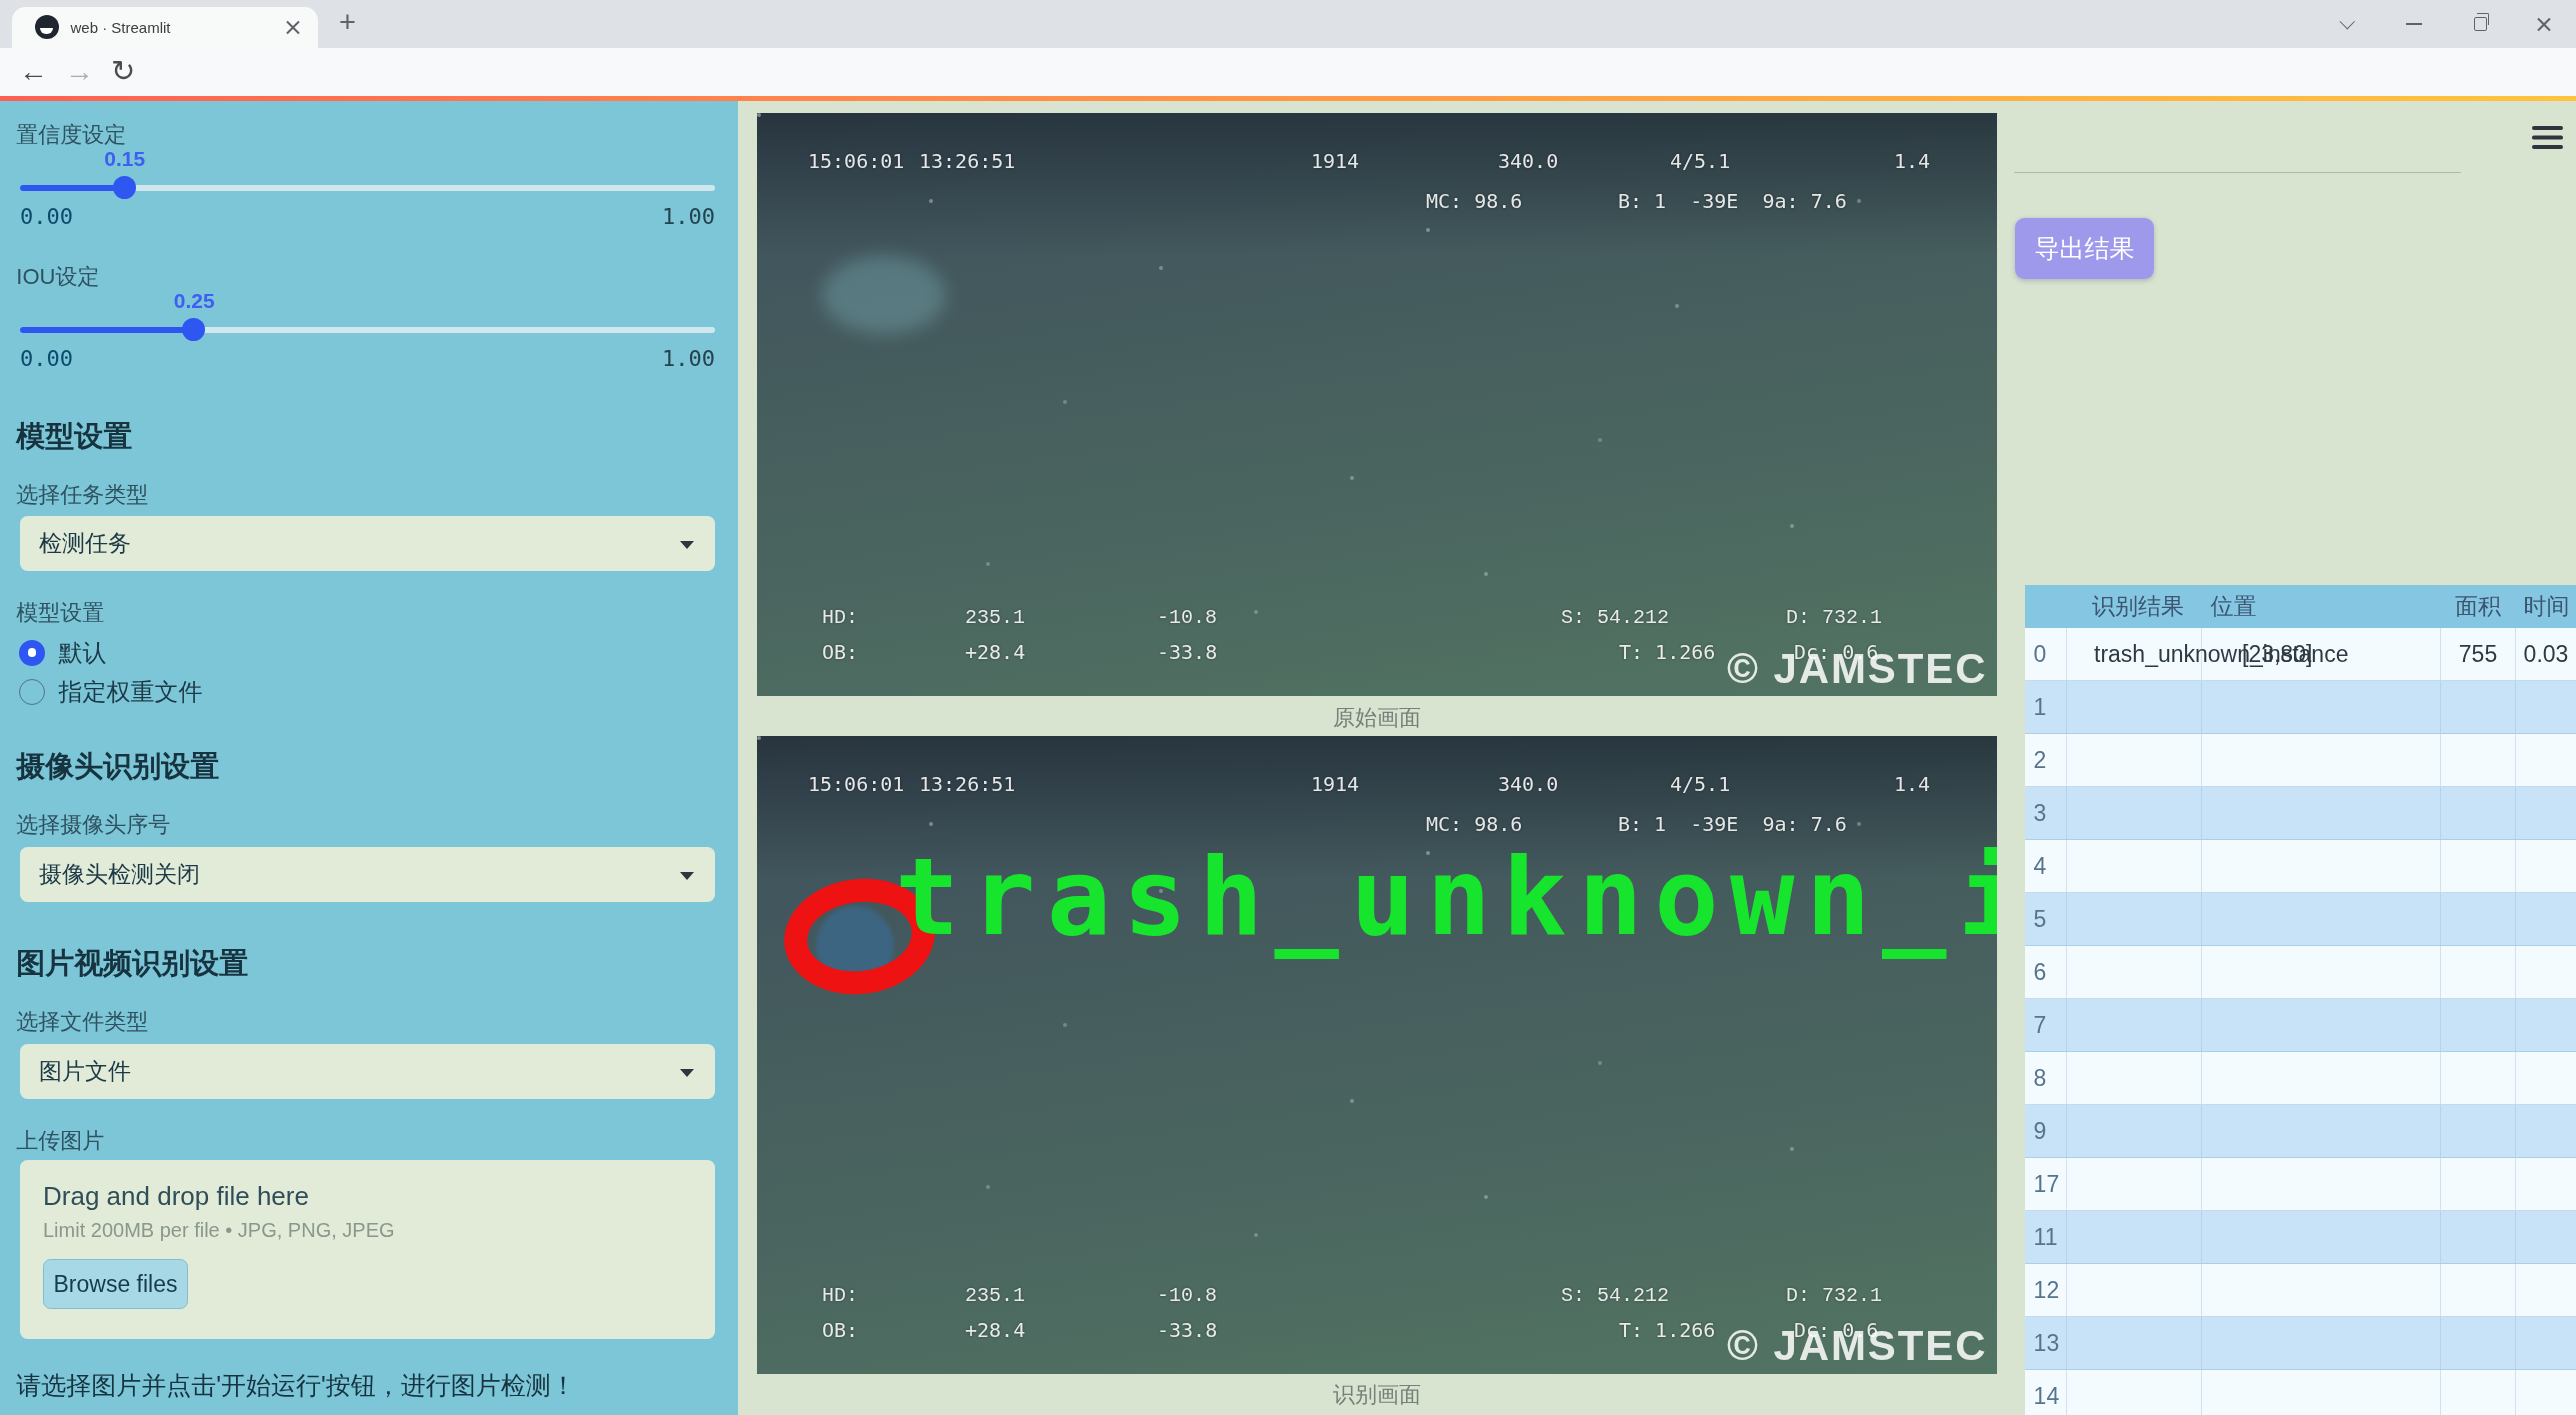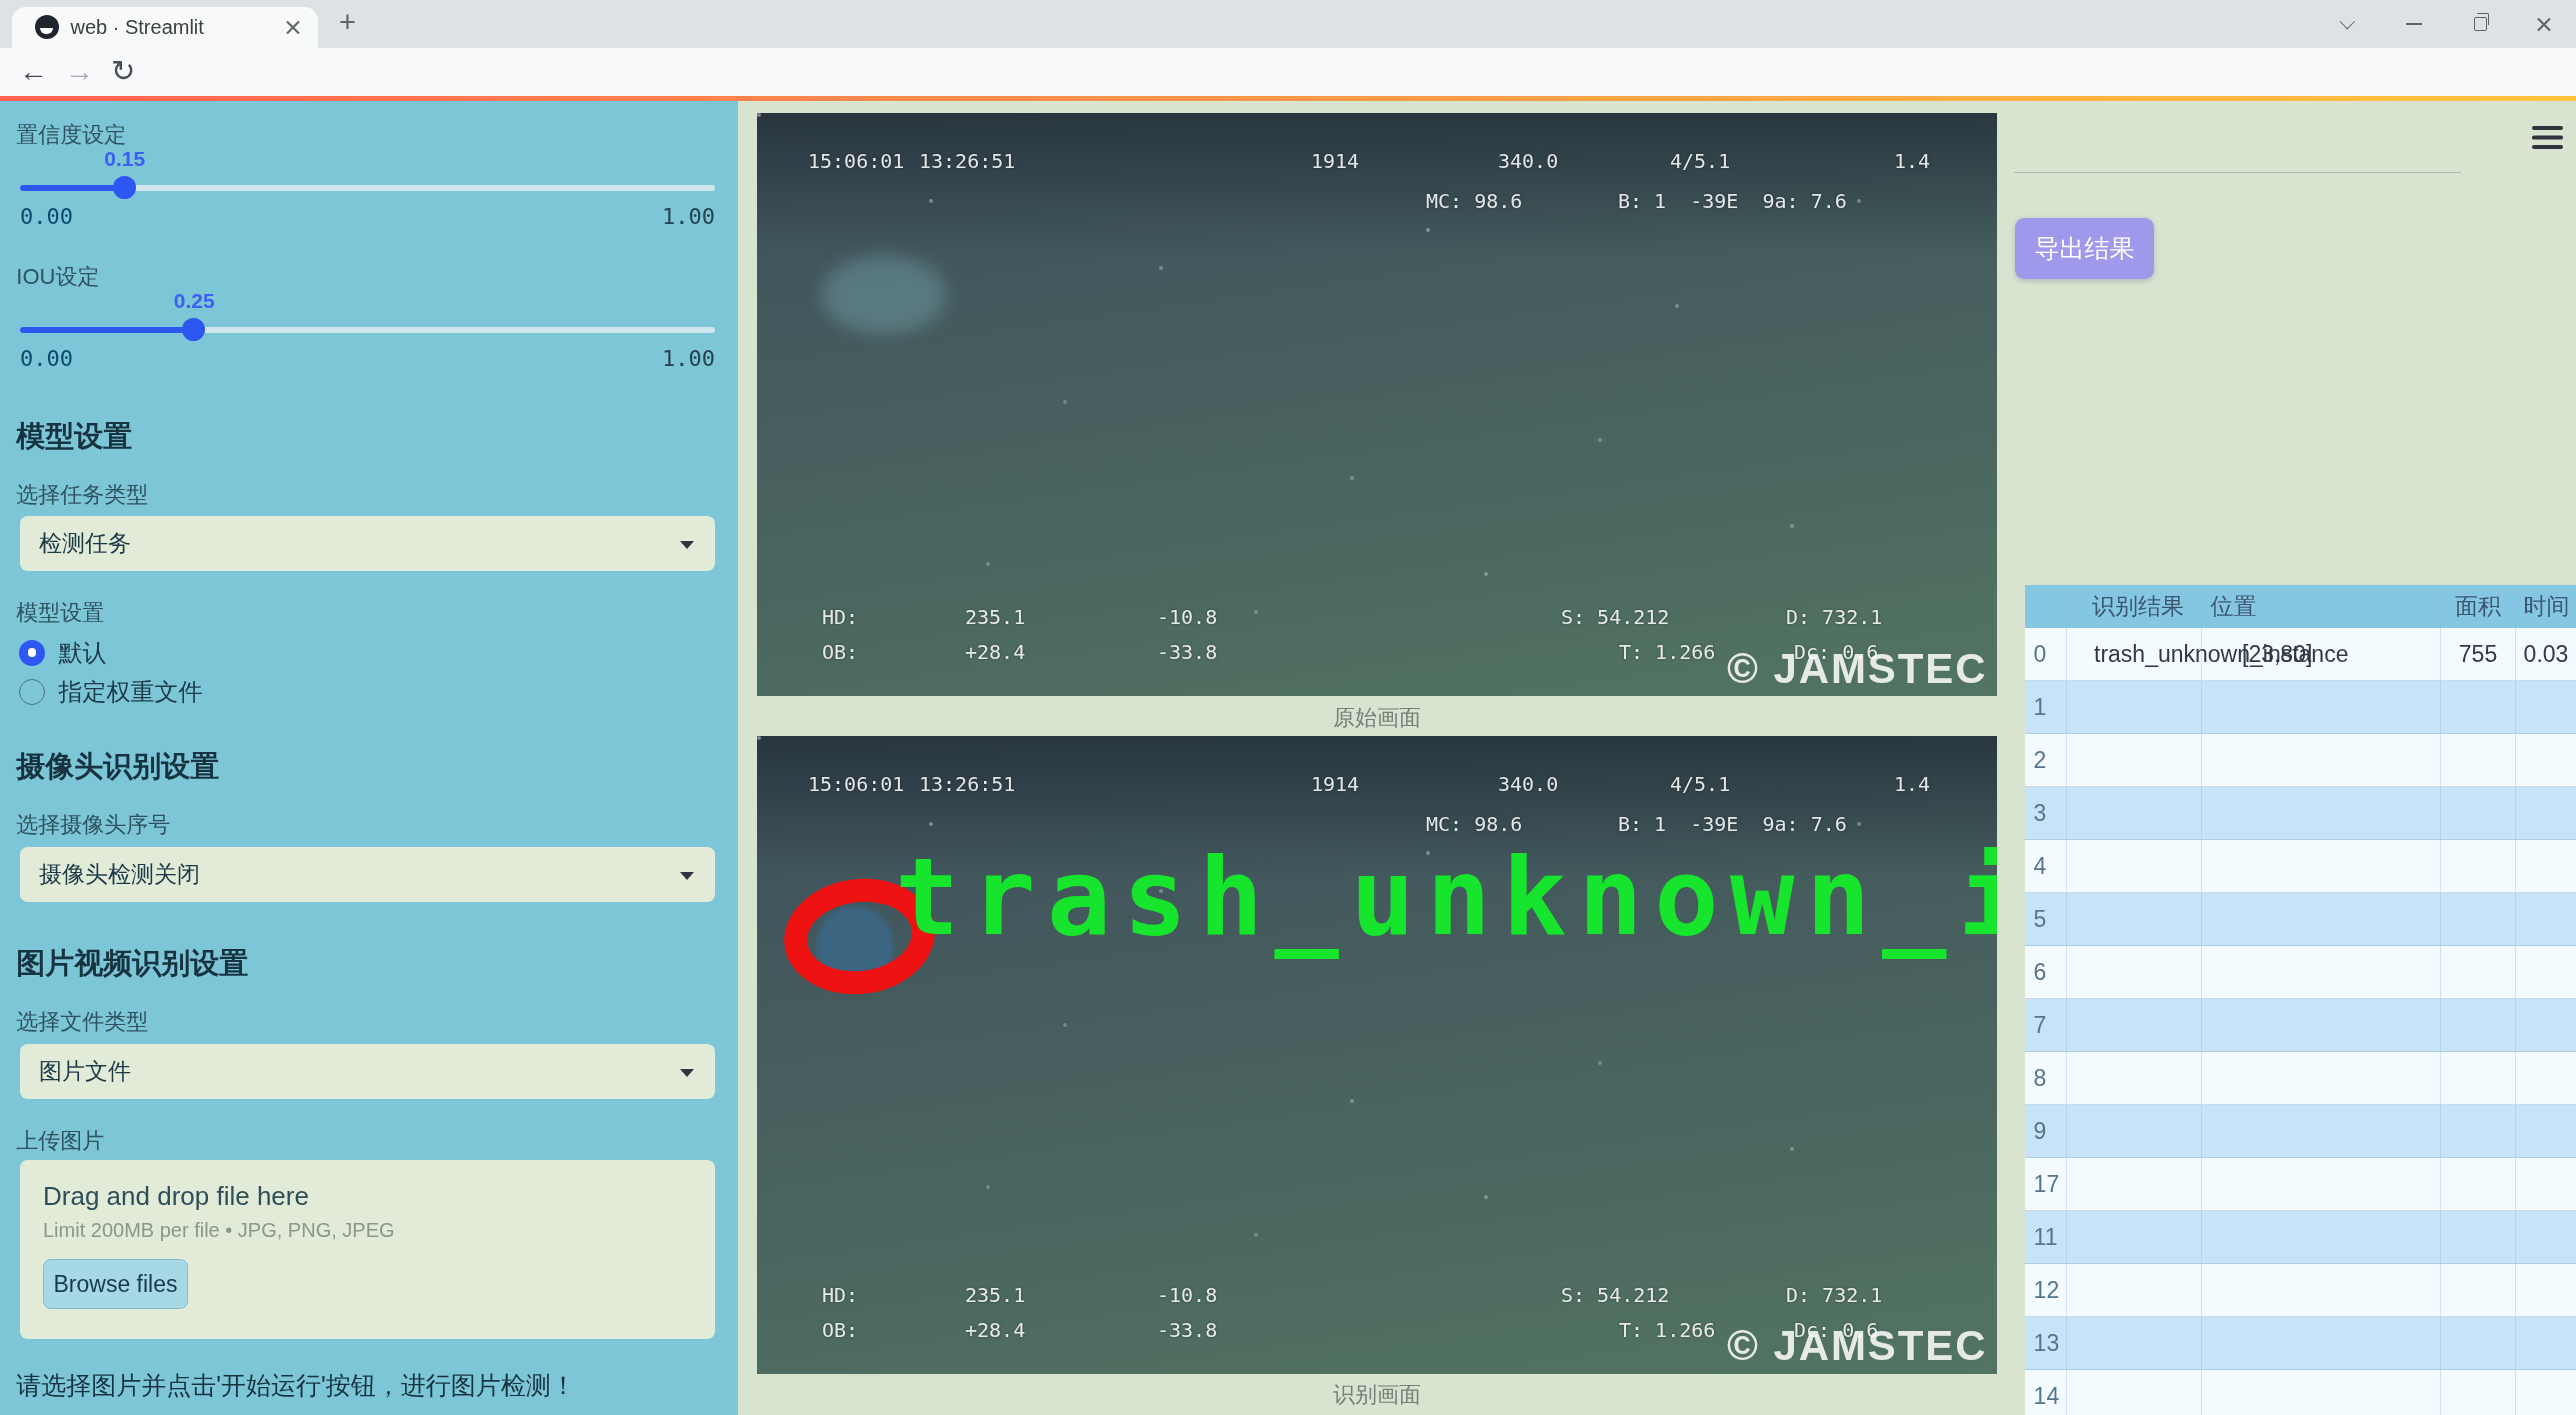--- a/index.html
+++ b/index.html
@@ -7,21 +7,21 @@
     font-family:"Liberation Sans","DejaVu Sans",sans-serif; }
 
   
   .tabstrip { position:absolute; left:0; top:0; width:2576px; height:48px; background:#dee1e5; }
   .tab { position:absolute; left:11.5px; top:6.7px; width:306px; height:41px; background:#f8f9f9;
     border-radius:13.4px 13.4px 0 0; }
   .favicon { position:absolute; left:23px; top:8.6px; width:24px; height:24px; border-radius:50%;
     background:#1f2630; overflow:hidden; }
   .favicon::after { content:""; position:absolute; left:5.7px; bottom:4.8px; width:12.4px; height:6.7px;
     background:#fff; border-radius:0 0 6.7px 6.7px; }
-  .tab-title { position:absolute; left:59px; top:0; line-height:41px; font-size:20px; color:#3d4043; }
+  .tab-title { position:absolute; left:59px; top:0; line-height:41px; font-size:15px; color:#3d4043; }
   .tab-close { position:absolute; left:272px; top:11.5px; width:19px; height:19px; }
   .xbar::before,.xbar::after { content:""; position:absolute; left:8.6px; top:1px; width:1.9px; height:17px;
     background:#5f6368; }
   .xbar::before { transform:rotate(45deg);} .xbar::after { transform:rotate(-45deg);}
   .newtab { position:absolute; left:333px; top:7.6px; width:29px; height:29px; font-size:29px;
     color:#5f6368; line-height:29px; text-align:center; }
   .win-btn { position:absolute; top:13.4px; width:29px; height:23px; color:#5f6368; }
   .chev { position:absolute; left:8.6px; top:2.9px; width:10.5px; height:10.5px; border-right:1.9px solid #5f6368;
     border-bottom:1.9px solid #5f6368; transform:rotate(45deg); }
   .minus { position:absolute; left:5.7px; top:9.6px; width:16.3px; height:1.9px; background:#5f6368; }
@@ -92,21 +92,21 @@
     background:linear-gradient(172deg,#40515d 0%,#42575d 22%,#475f5e 45%,#4b6760 68%,#507061 88%,#527463 100%); }
   .video::before { content:""; position:absolute; left:0; top:0; right:0; height:143px;
     background:linear-gradient(to bottom,rgba(10,18,26,.45),rgba(10,18,26,0)); }
   .v1 { top:12.4px; height:583px; }
   .v2 { top:635px; height:638px; }
   .osd { position:absolute; font-family:"DejaVu Sans Mono",monospace; font-size:20px;
     color:rgba(255,255,255,.88); text-shadow:0 0 2.9px rgba(0,0,0,.4); white-space:pre; }
   .t1 { top:36px; } .t2 { top:76px; }
   .t1-0{left:51px;} .t1-1{left:162px;} .t1-2{left:554px;} .t1-3{left:741px;} .t1-4{left:913px;} .t1-5{left:1137px;}
   .t2-0{left:669px;} .t2-1{left:861px;}
-  .bl1 { bottom:67px; } .bl2 { bottom:32.5px; }
+  .bl1 { bottom:67px;font-family:Liberation Mono, monospace; } .bl2 { bottom:32.5px; }
   .bl-0{left:65px;} .bl-1{left:208px;} .bl-2{left:400px;}
   .br1-0{left:797px;margin-left:7px;} .br1-1{left:1029px;} .br2-0{left:862px;} .br2-1{left:1037px;}
   .watermark { position:absolute; right:9.6px; bottom:3.8px; font-size:42px; font-weight:bold;
     letter-spacing:1.9px; color:rgba(255,255,255,.85); }
   .specks { position:absolute; left:0; top:0; width:3.8px; height:3.8px; border-radius:50%;
     background:rgba(255,255,255,.4);
     box-shadow:172px 86px 0 rgba(255,255,255,.35), 402px 153px 0 rgba(255,255,255,.3),
       669px 115px 0 rgba(255,255,255,.35), 918px 191px 0 rgba(255,255,255,.3),
       1100px 86px 0 rgba(255,255,255,.3), 306px 287px 0 rgba(255,255,255,.25),
       593px 363px 0 rgba(255,255,255,.3), 841px 325px 0 rgba(255,255,255,.25),

